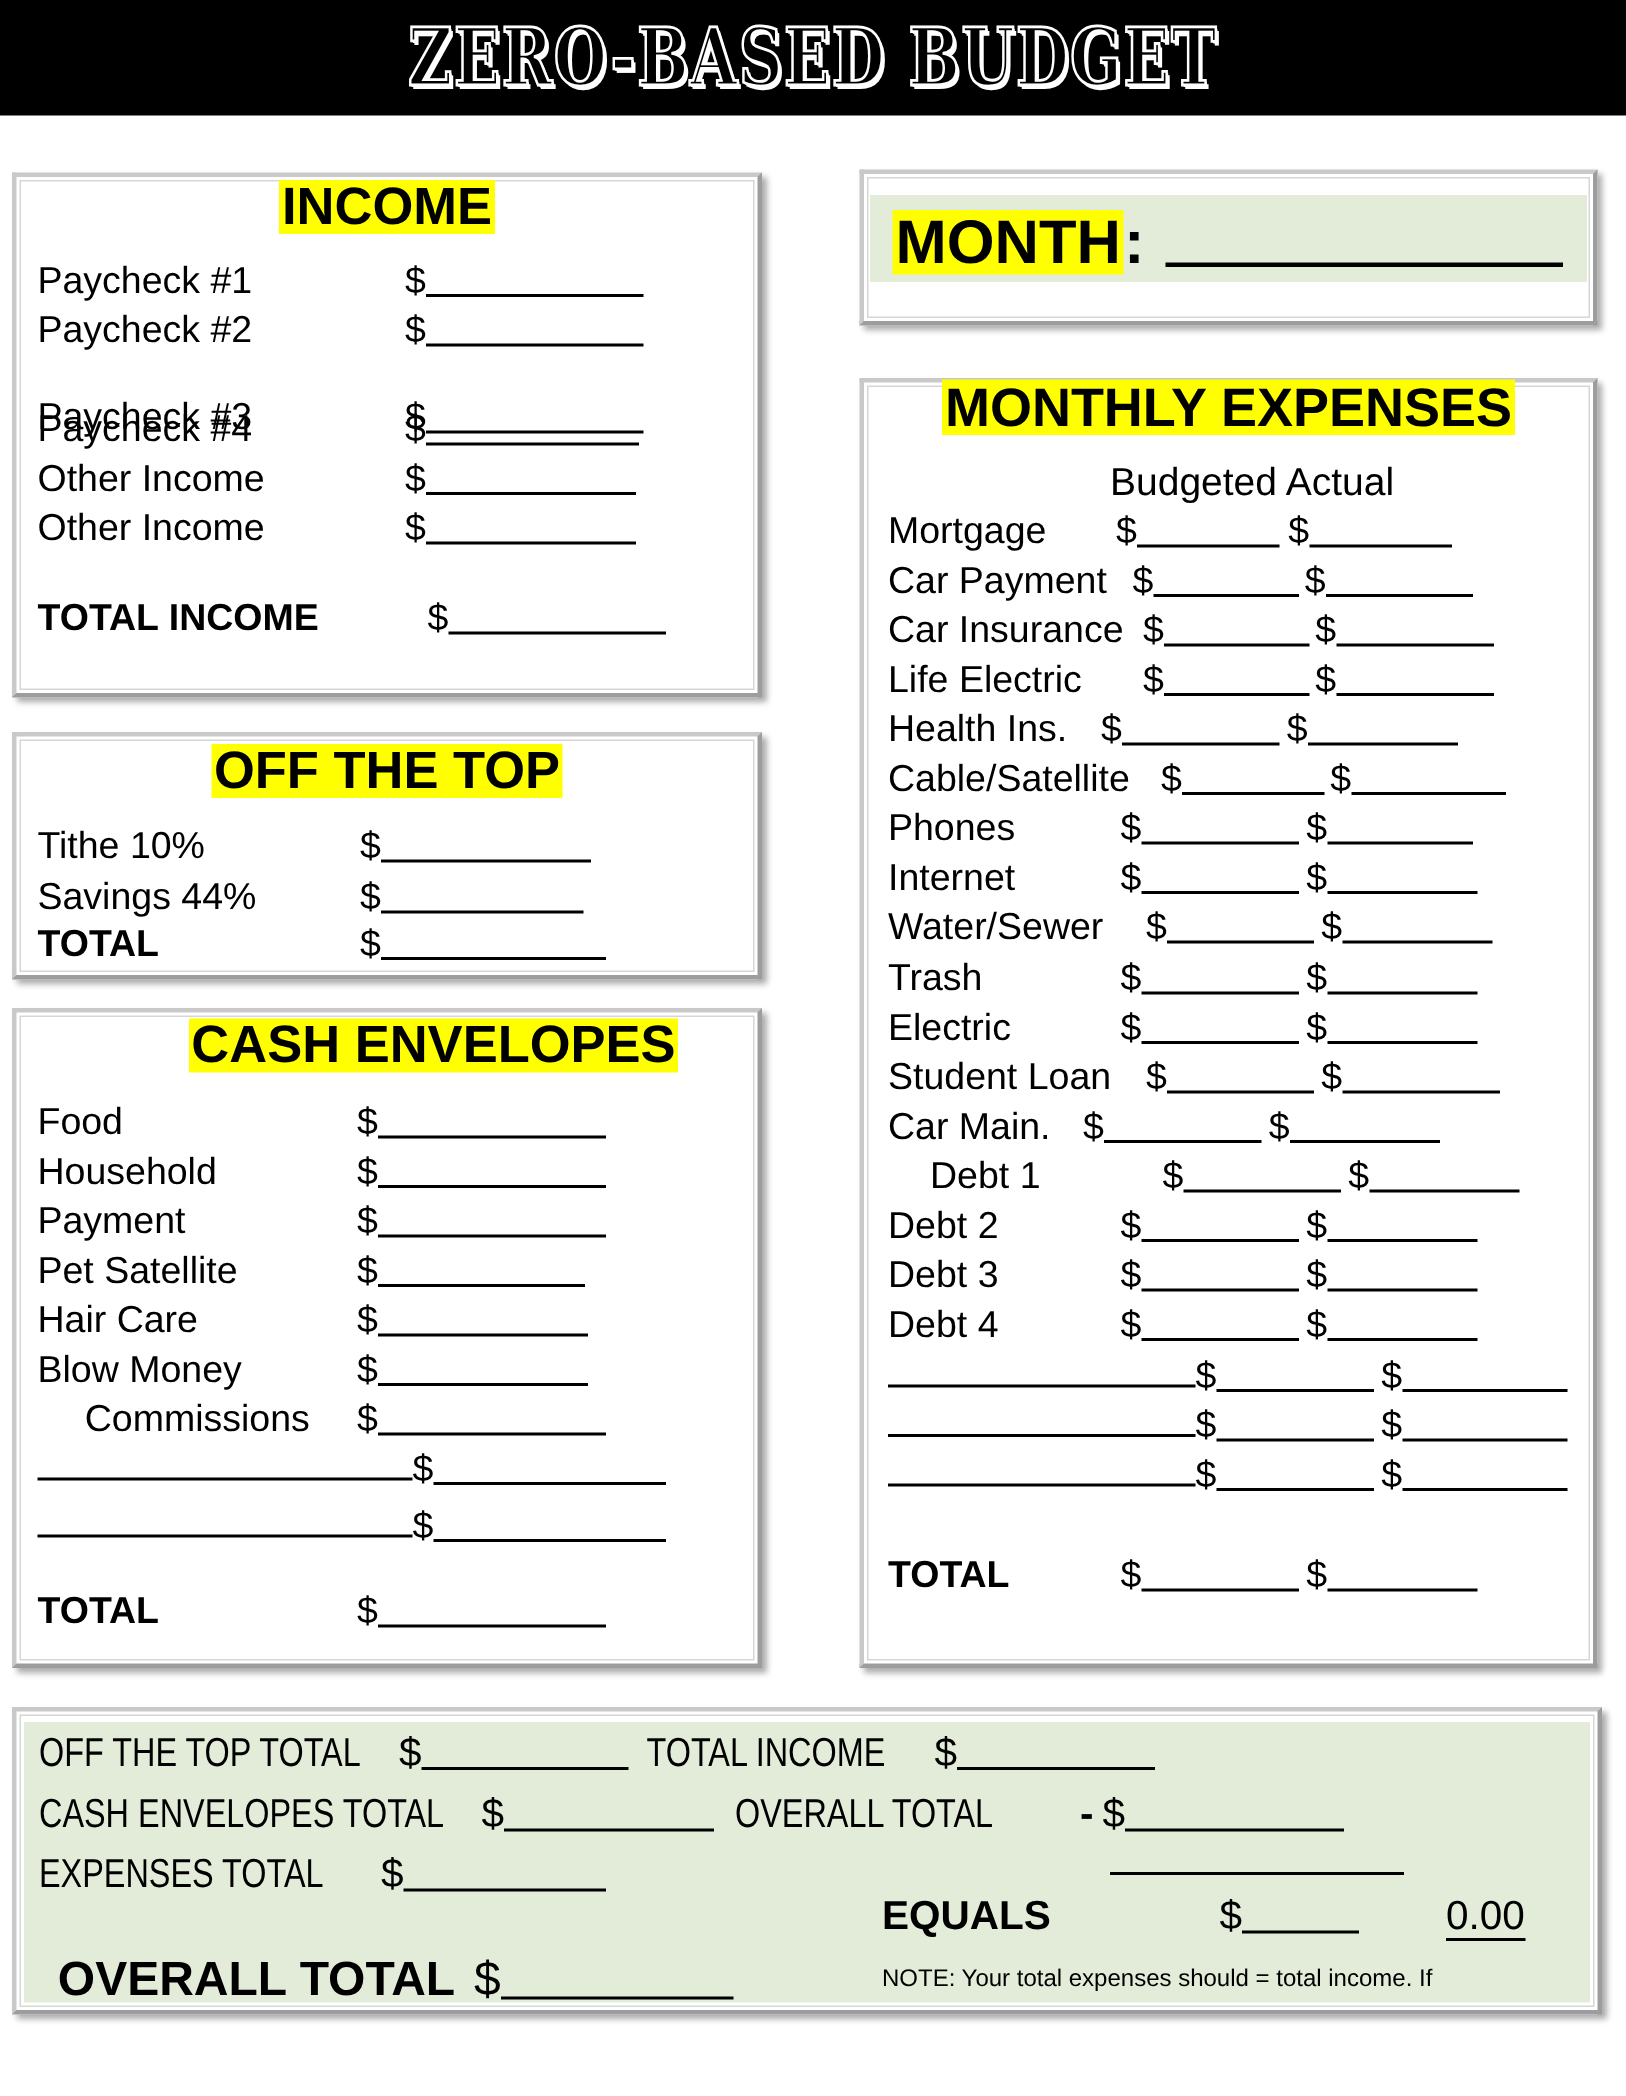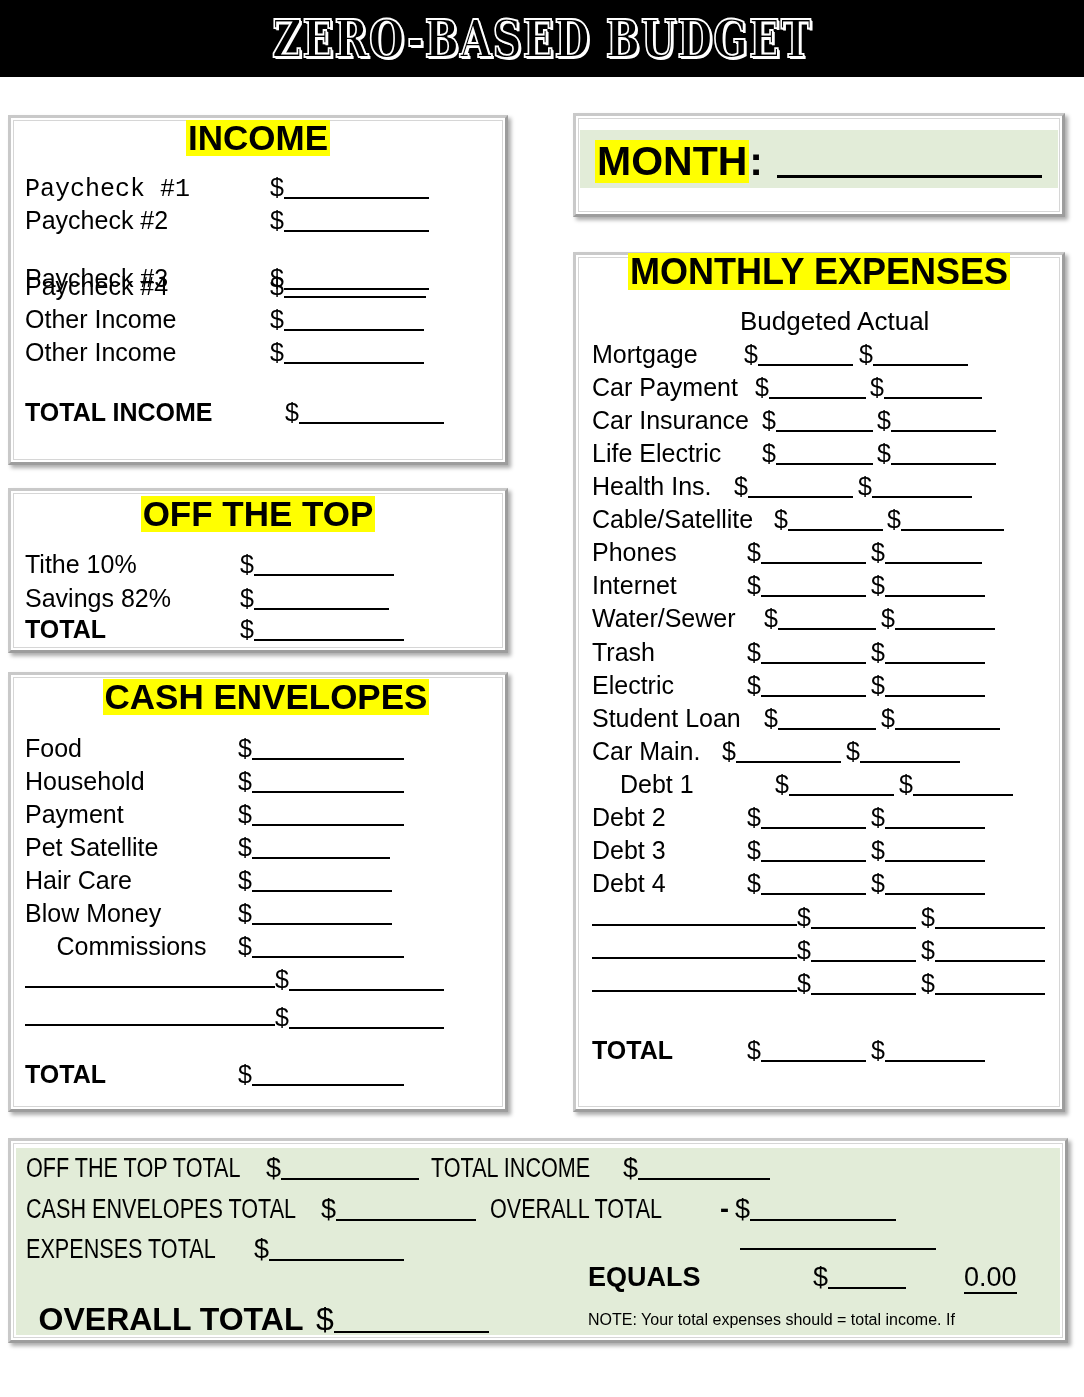--- a/index.html
+++ b/index.html
@@ -139,21 +139,21 @@
   <span class="title-text">ZERO-BASED BUDGET</span>
 </div>
 
 <div class="box" style="left:8px; top:115px; width:500px; height:350px;">
   <div class="box-inner"></div>
 </div>
 <div class="sect-head" style="left:8px; top:118px; width:500px;">
   <span class="hl">INCOME</span>
 </div>
 <div class="row" style="left:25px; top:175px;">
-  <span class="lbl" style="width:245px;font-family:Liberation Mono, monospace;">Paycheck #1</span><span class="dollar">$</span><span class="rule" style="width:145px;"></span>
+  <span class="lbl" style="width:245px;">Paycheck #1</span><span class="dollar">$</span><span class="rule" style="width:145px;"></span>
 </div>
 <div class="row" style="left:25px; top:208px;">
   <span class="lbl" style="width:245px;">Paycheck #2</span><span class="dollar">$</span><span class="rule" style="width:145px;"></span>
 </div>
 <div class="row" style="left:25px; top:241px;">
   <span class="lbl" style="width:245px;margin-top:25px;">Paycheck #3</span><span class="dollar">$</span><span class="rule" style="width:145px;"></span>
 </div>
 <div class="row" style="left:25px; top:274px;">
   <span class="lbl" style="width:245px;">Paycheck #4</span><span class="dollar">$</span><span class="rule" style="width:142px;"></span>
 </div>
@@ -170,30 +170,30 @@
 <div class="box" style="left:8px; top:488px; width:500px; height:165px;">
   <div class="box-inner"></div>
 </div>
 <div class="sect-head" style="left:8px; top:494px; width:500px;">
   <span class="hl">OFF THE TOP</span>
 </div>
 <div class="row" style="left:25px; top:552px;">
   <span class="lbl" style="width:215px;">Tithe 10%</span><span class="dollar">$</span><span class="rule" style="width:140px;"></span>
 </div>
 <div class="row" style="left:25px; top:586px;">
-  <span class="lbl" style="width:215px;">Savings 82%</span><span class="dollar">$</span><span class="rule" style="width:135px;"></span>
+  <span class="lbl" style="width:215px;">Savings 44%</span><span class="dollar">$</span><span class="rule" style="width:135px;"></span>
 </div>
 <div class="row bold" style="left:25px; top:617px;">
   <span class="lbl" style="width:215px;">TOTAL</span><span class="dollar" style="font-weight:normal;">$</span><span class="rule" style="width:150px;"></span>
 </div>
 
 <div class="box" style="left:8px; top:672px; width:500px; height:440px;">
   <div class="box-inner"></div>
 </div>
-<div class="sect-head" style="left:0; top:677px; width:500px;padding-left:16px;">
+<div class="sect-head" style="left:23px; top:677px; width:500px;padding-left:16px;">
   <span class="hl">CASH ENVELOPES</span>
 </div>
 <div class="row" style="left:25px; top:736px;">
   <span class="lbl" style="width:213px;">Food</span><span class="dollar">$</span><span class="rule" style="width:152px;"></span>
 </div>
 <div class="row" style="left:25px; top:769px;">
   <span class="lbl" style="width:213px;">Household</span><span class="dollar">$</span><span class="rule" style="width:152px;"></span>
 </div>
 <div class="row" style="left:25px; top:802px;">
   <span class="lbl" style="width:213px;">Payment</span><span class="dollar">$</span><span class="rule" style="width:152px;"></span>

